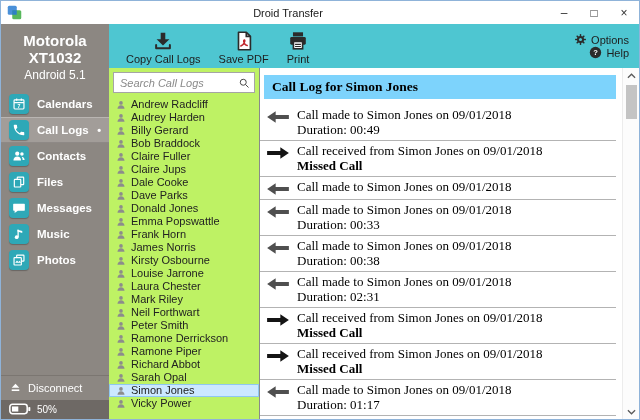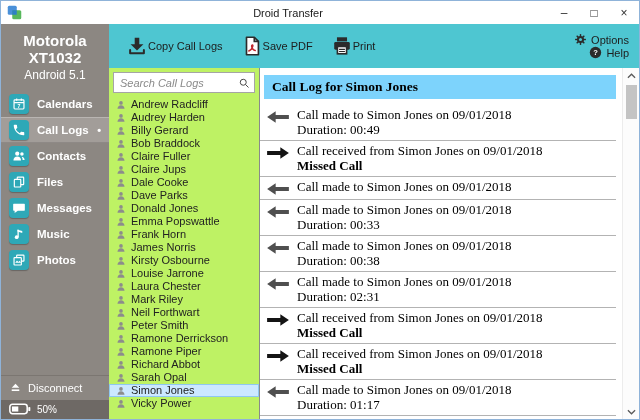--- a/index.html
+++ b/index.html
@@ -23,21 +23,21 @@
   .nav-icon{width:20px;height:20px;background:#2ea8b7;border-radius:4px;display:flex;align-items:center;justify-content:center;flex:none;box-shadow:0 1px 1px rgba(0,0,0,.25);}
   .nav-icon svg{width:14px;height:14px;}
   .nav-dot{position:absolute;right:8px;font-size:11px;line-height:1;}
   .sidebar-bottom{margin-top:auto;}
   .disconnect-row{display:flex;align-items:center;gap:6px;padding:5px 8px 6px;font-size:11px;border-top:1px solid #7b7671;}
   .battery-row{background:#6e6965;display:flex;align-items:center;gap:6px;padding:3px 8px 4px;font-size:10px;}
   
   .right{flex:1;display:flex;flex-direction:column;min-width:0;}
   .toolbar{height:44px;flex:none;background:#4ec6d1;display:flex;align-items:stretch;padding:0 10px 0 8px;}
   .toolbar-buttons{display:flex;}
-  .tool-btn{display:flex;flex-direction:row;align-items:center;justify-content:flex-end;padding:3px 9px 3px;font-size:11px;color:#1d1d1d;cursor:default;}
+  .tool-btn{display:flex;flex-direction:column;align-items:center;justify-content:flex-end;padding:3px 9px 3px;font-size:11px;color:#1d1d1d;cursor:default;}
   .tool-btn .s-icon{width:22px;height:22px;margin-bottom:1px;}
   .toolbar-right{margin-left:auto;display:flex;flex-direction:column;align-items:flex-end;justify-content:center;font-size:11px;color:#1d1d1d;}
   .tool-link{display:flex;align-items:center;gap:4px;cursor:default;}
   .tool-link .s-icon{width:13px;height:13px;}
   
   .panels{flex:1;display:flex;min-height:0;}
   .list-panel{width:151px;flex:none;background:#bef264;border-right:1px solid #8a8a8a;display:flex;flex-direction:column;}
   .search-box{margin:4px;height:21px;flex:none;border:1px solid #a5a5a5;display:flex;align-items:center;padding:0 4px 0 6px;background:#fff;}
   .search-input{border:none;outline:none;flex:1;min-width:0;font-size:11px;font-style:italic;color:#444;font-family:"Liberation Sans",sans-serif;background:transparent;padding:0;}
   .search-input::placeholder{color:#8a8a8a;font-style:italic;}

